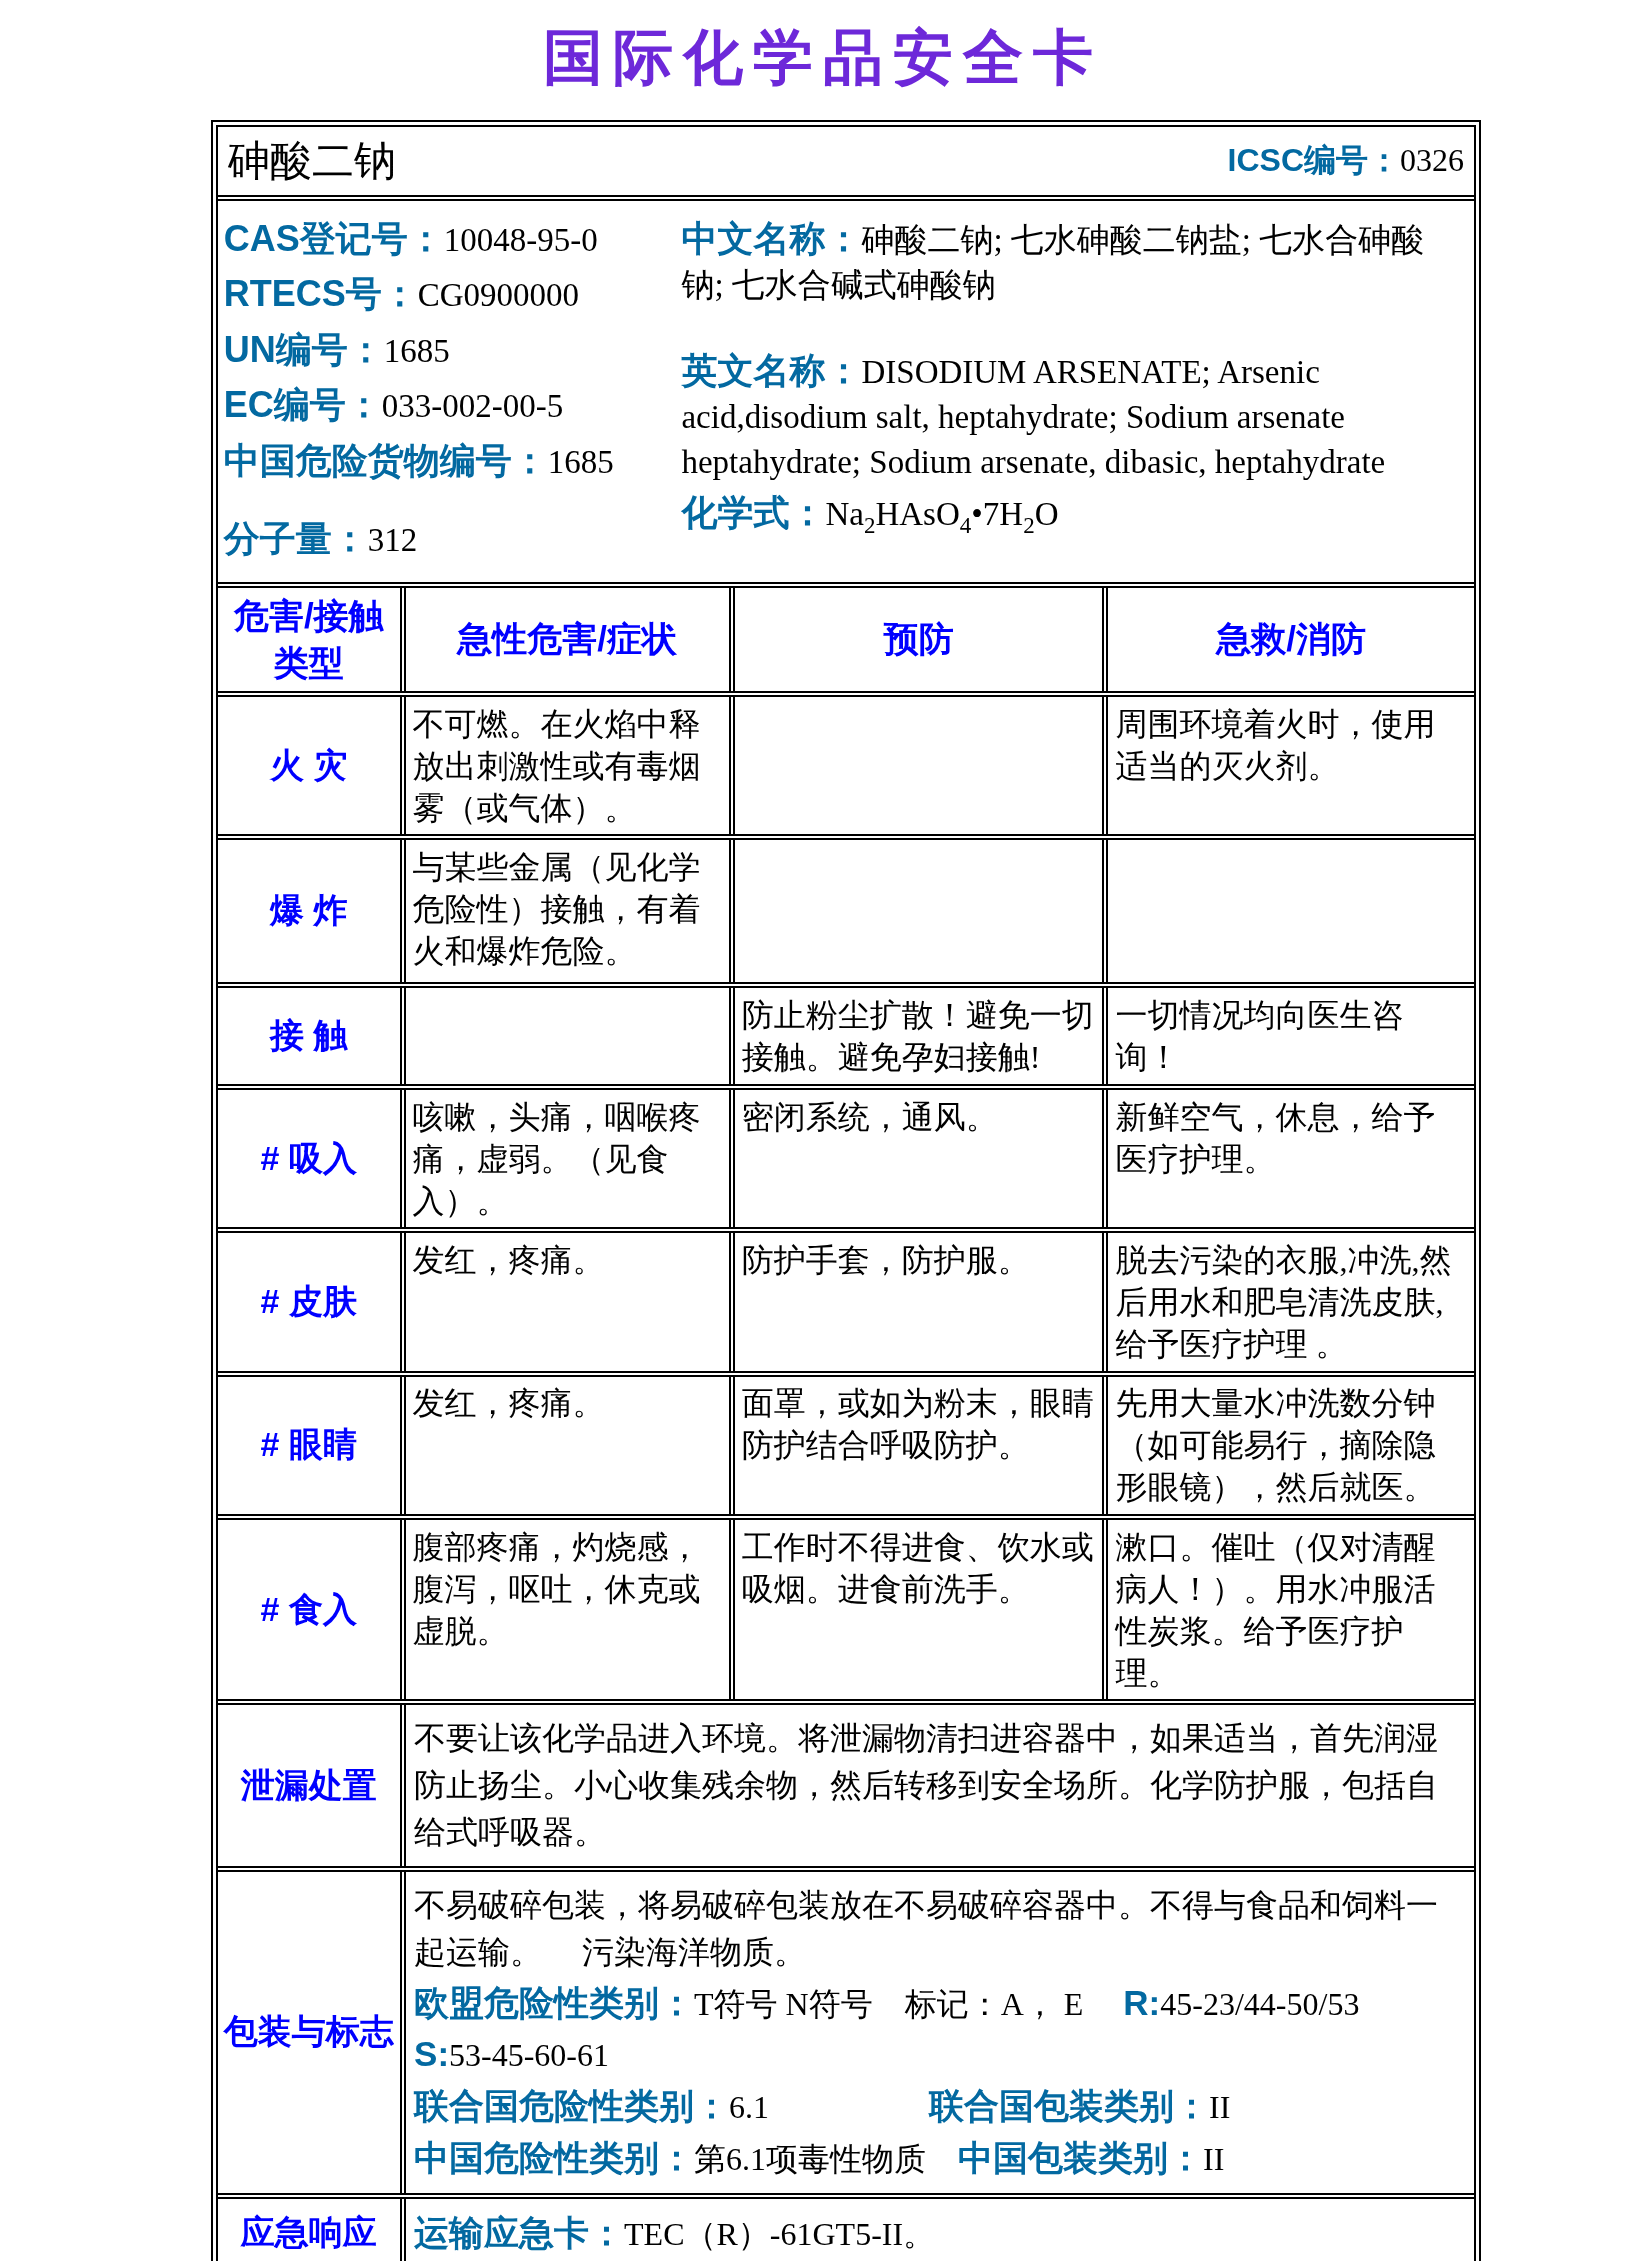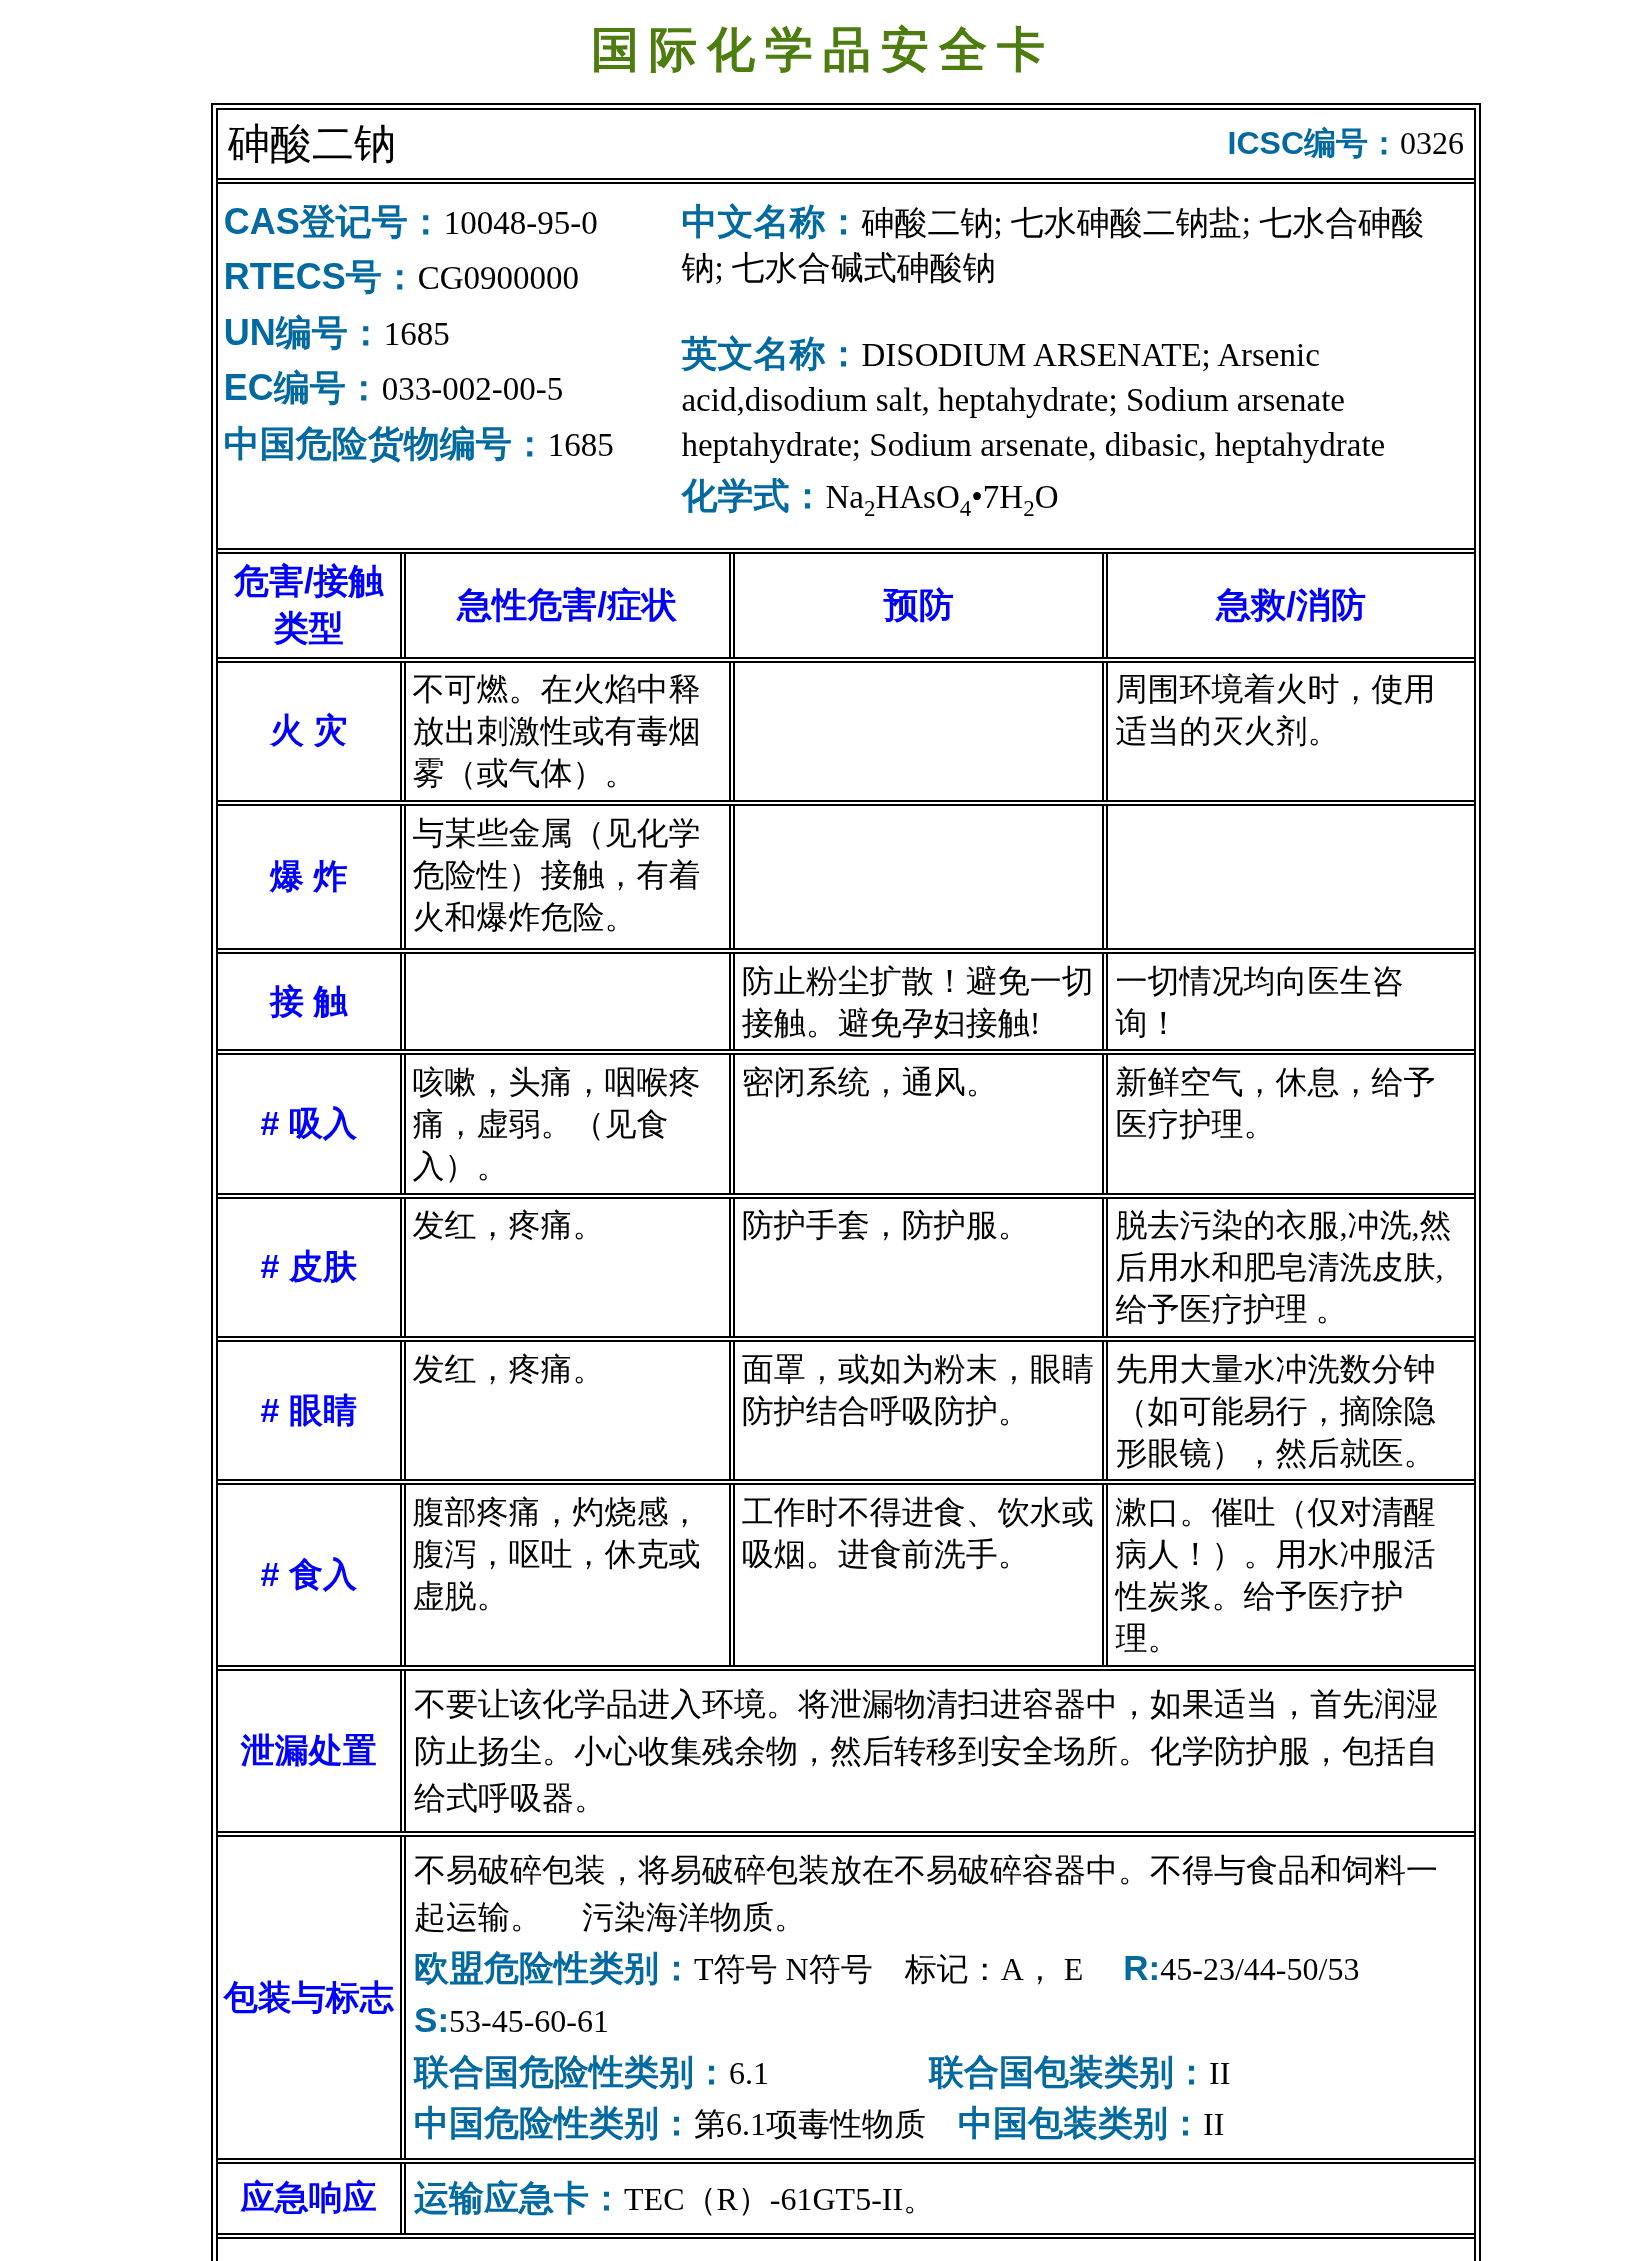--- a/index.html
+++ b/index.html
@@ -6,24 +6,24 @@
   html,body { background:#ffffff; }
   body {
     width: 1646px; height: 2261px;
     font-family: "Liberation Serif", "DejaVu Serif", serif;
     color: #000;
   }
   .page { width: 1646px; height: 2261px; overflow: hidden; }
 
   .doc-title {
     text-align: center;
-    color: #4d7c0f;
+    color: #6d28d9;
     font-family: "Liberation Sans", "DejaVu Sans", sans-serif;
     font-weight: bold;
-    font-size: 48px;
+    font-size: 60px;
     letter-spacing: 10px;
     padding: 18.4px 0 21px 0;
   }
 
   .card {
     margin-left: 211px;
     width: 1270px;
     border: 7px double #000;
     background: #fff;
   }
@@ -117,20 +117,21 @@
     </div>
 
     <div class="trow id-row">
       <div class="id-left" id="id-left-list">
 
       <p class="id-line"><span class="blab">CAS登记号：</span><span>10048-95-0</span></p>
           <p class="id-line"><span class="blab">RTECS号：</span><span>CG0900000</span></p>
           <p class="id-line"><span class="blab">UN编号：</span><span>1685</span></p>
           <p class="id-line"><span class="blab">EC编号：</span><span>033-002-00-5</span></p>
           <p class="id-line"><span class="blab">中国危险货物编号：</span><span>1685</span></p>
+          <p class="id-line mol-line"><span class="blab">分子量：</span><span>312</span></p>
         </div>
       <div class="id-right">
         <p class="cnname-p"><span class="blab">中文名称：</span><span>砷酸二钠; 七水砷酸二钠盐; 七水合砷酸钠; 七水合碱式砷酸钠</span></p>
         <p><span class="blab">英文名称：</span><span>DISODIUM ARSENATE; Arsenic acid,disodium salt, heptahydrate; Sodium arsenate heptahydrate; Sodium arsenate, dibasic, heptahydrate</span></p>
         <p><span class="blab">化学式：</span><span id="formula-value"><span>Na</span><sub>2</sub><span>HAsO</span><sub>4</sub><span>•7H</span><sub>2</sub><span>O</span></span></p>
       </div>
     </div>
 
     <div class="trow cols4 header-row">
       <div class="cell c0 label-cell">危害/接触

